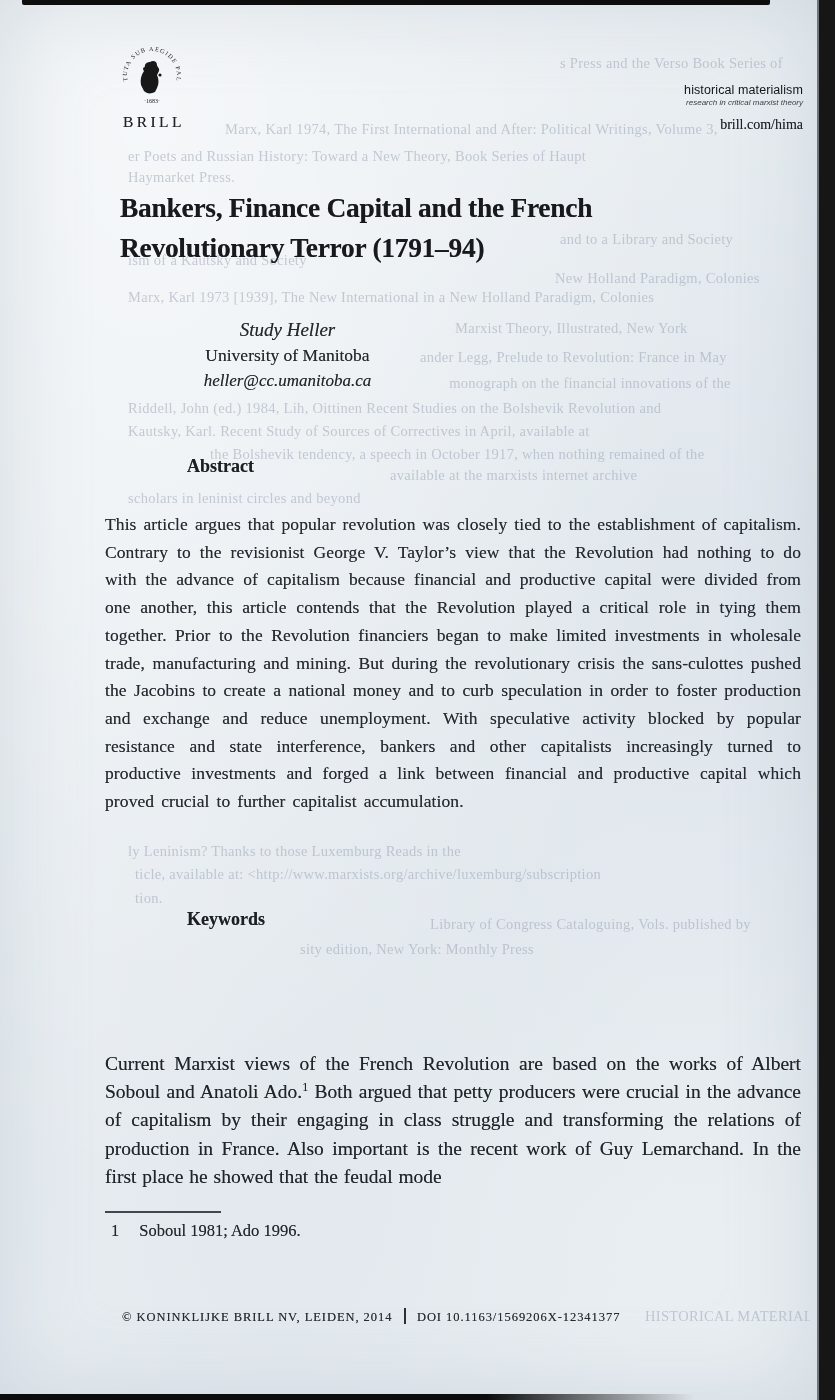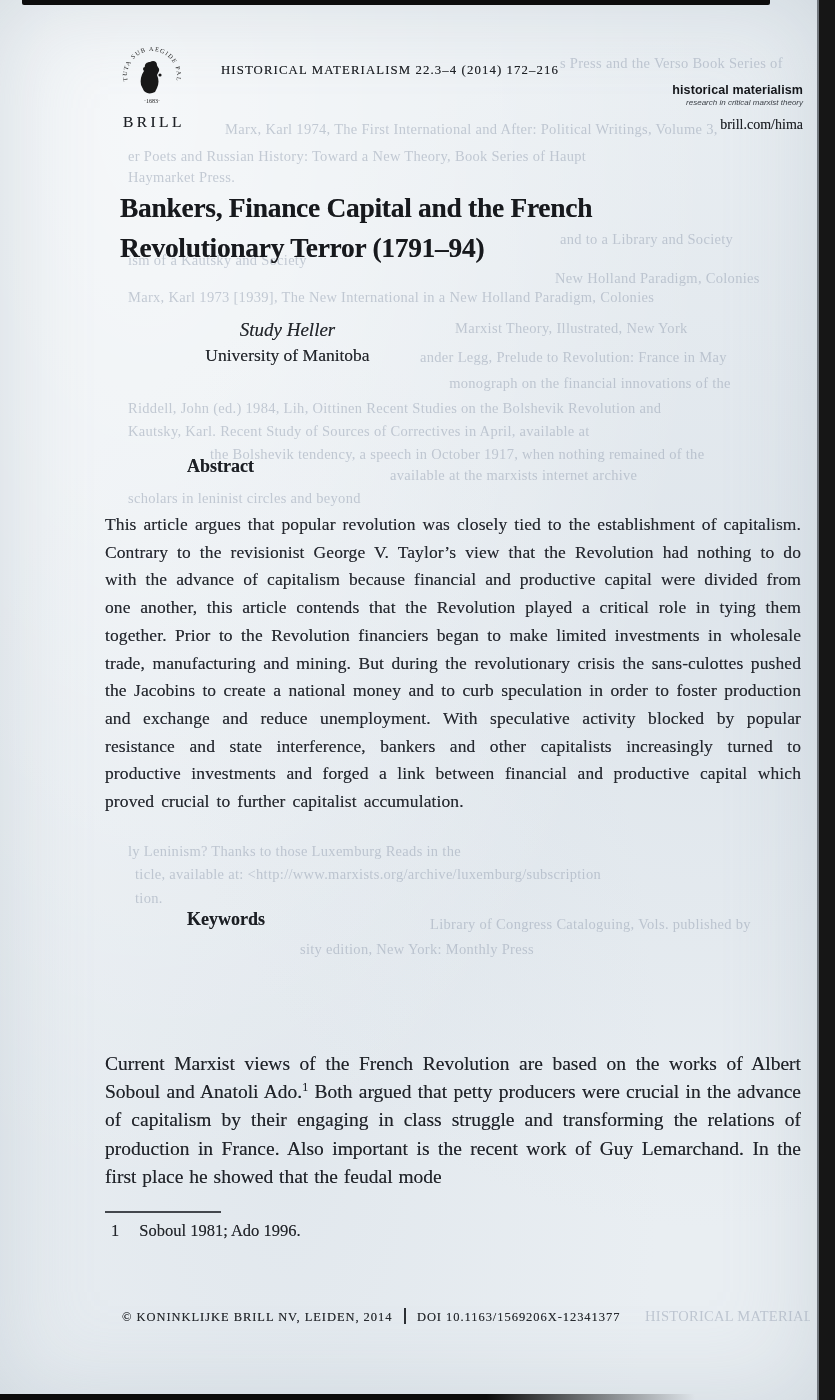--- a/index.html
+++ b/index.html
@@ -29,21 +29,21 @@
   
   .bleed{
     position:absolute;font-size:14.5px;line-height:16px;color:#97a2b3;opacity:.52;
     filter:blur(.55px);white-space:nowrap;overflow:hidden;letter-spacing:.3px;
   }
 
   
   .journal-line{left:221px;top:63px;font-size:12.8px;letter-spacing:1.1px;white-space:nowrap;color:#1f2227;}
   .brill-wordmark{left:123px;top:113px;font-size:15.5px;letter-spacing:3.4px;color:#1d2025;}
   .brand{right:14px;top:83px;text-align:right;font-family:"Liberation Sans","DejaVu Sans",sans-serif;}
-  .brand-title{font-weight:bold;font-size:12.5px;color:#14161a;letter-spacing:.1px;}
+  .brand-title{font-weight:normal;font-size:12.5px;color:#14161a;letter-spacing:.1px;}
   .brand-sub{font-style:italic;font-size:8px;color:#3c4148;margin-top:1px;}
   .site-url{right:14px;top:117px;font-size:14px;color:#1e2126;}
 
   
   .title{left:120px;top:188px;width:600px;font-size:27.5px;font-weight:bold;
     line-height:40px;letter-spacing:-.3px;color:#17191d;}
   .author-block{left:105px;top:317px;width:365px;text-align:center;line-height:25.5px;font-size:17.5px;}
   .author-name{font-style:italic;font-size:19px;}
   .author-email{font-style:italic;font-size:17px;}
   .sec-heading{font-size:18px;font-weight:bold;color:#1c1f24;text-align:center;}
@@ -100,36 +100,36 @@
       </defs>
     <text font-size="6.2" letter-spacing="1.2" fill="#1b1b1b" font-family="Liberation Serif, DejaVu Serif, serif">
       <textPath href="#cap" startOffset="2">TUTA SUB AEGIDE PALLAS</textPath>
     </text>
     <text x="32" y="57.5" text-anchor="middle" font-size="6" fill="#1b1b1b" font-family="Liberation Serif, DejaVu Serif, serif">·1683·</text>
     <path d="M30 17c3-2 7-1 7 3 0 2 3 3 2 6l-2 4c2 4 2 9 0 13l-2 4c-4 2-8 2-11-1l-3-6c-1-5 0-10 3-14l1-3c-1-4 2-6 5-6z" fill="#181818"></path>
     <circle cx="25" cy="24" r="2" fill="#181818"></circle>
     <circle cx="40" cy="30" r="1.6" fill="#181818"></circle>
   </svg>
 
-  <div class="abs ink journal-line">HISTORICAL MATERIALISM 22.3–4 (2014) 172–216</div>
 
   <div class="abs ink brill-wordmark">BRILL</div>
 
   <div class="abs brand">
     <div class="brand-title">historical materialism</div>
     <div class="brand-sub">research in critical marxist theory</div>
   </div>
 
   <div class="abs ink site-url">brill.com/hima</div>
 
   <h1 class="abs ink title" style="margin:0;">Bankers, Finance Capital and the French Revolutionary Terror (1791–94)</h1>
 
   <div class="abs ink author-block">
     <div class="author-name">Study Heller</div>
     <div class="author-affiliation">University of Manitoba</div>
+    <div class="author-email">heller@cc.umanitoba.ca</div>
   </div>
 
   <div class="abs ink sec-heading abstract-heading">Abstract</div>
   <p class="abs ink abstract-text" style="margin:0;">This article argues that popular revolution was closely tied to the establishment of capitalism. Contrary to the revisionist George V. Taylor’s view that the Revolution had nothing to do with the advance of capitalism because financial and productive capital were divided from one another, this article contends that the Revolution played a critical role in tying them together. Prior to the Revolution financiers began to make limited investments in wholesale trade, manufacturing and mining. But during the revolutionary crisis the sans-culottes pushed the Jacobins to create a national money and to curb speculation in order to foster production and exchange and reduce unemployment. With speculative activity blocked by popular resistance and state interference, bankers and other capitalists increasingly turned to productive investments and forged a link between financial and productive capital which proved crucial to further capitalist accumulation.</p>
 
   <div class="abs ink sec-heading keywords-heading">Keywords</div>
 
   <p class="abs ink body-text" style="margin:0;"><span>Current Marxist views of the French Revolution are based on the works of Albert Soboul and Anatoli Ado.</span><sup>1</sup><span> Both argued that petty producers were crucial in the advance of capitalism by their engaging in class struggle and transforming the relations of production in France. Also important is the recent work of Guy Lemarchand. In the first place he showed that the feudal mode</span></p>
 
   <div class="abs footnote-rule"></div>

